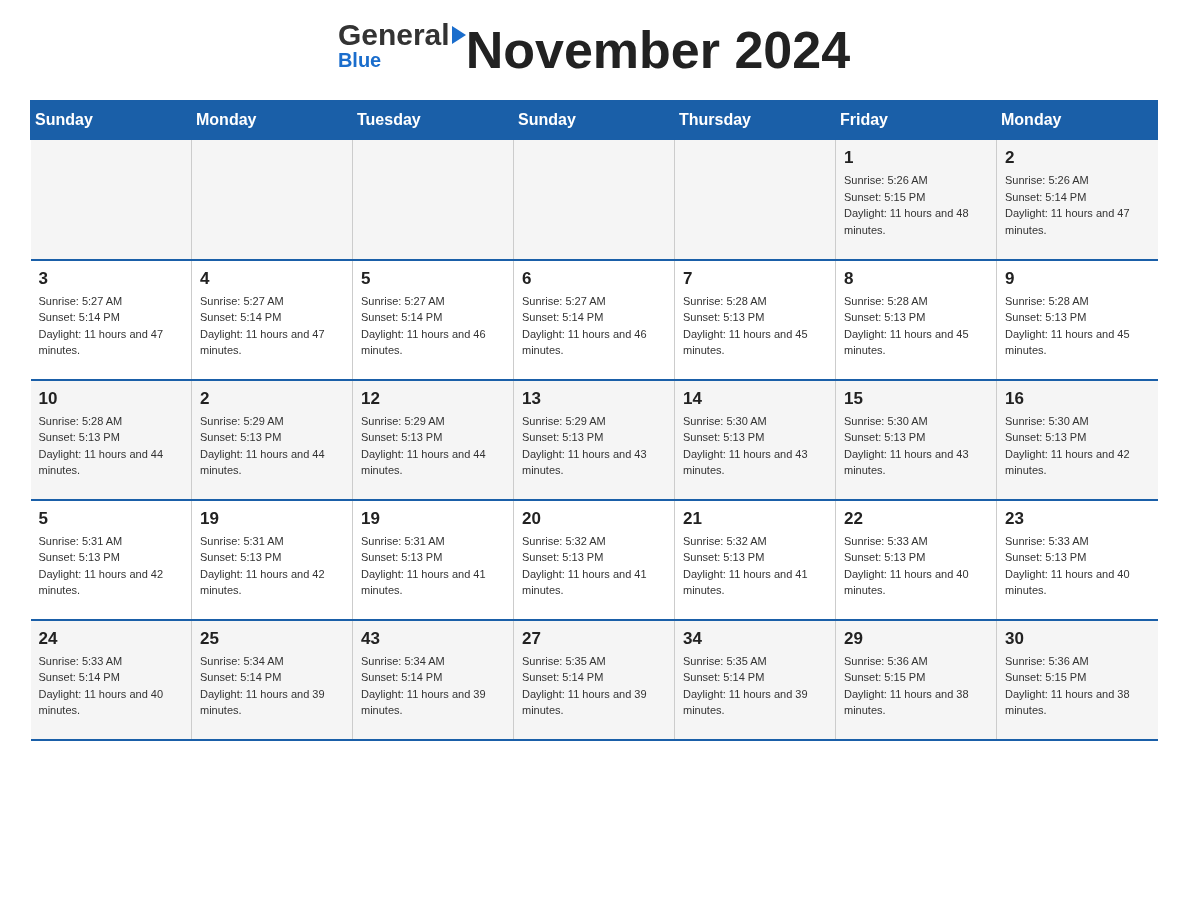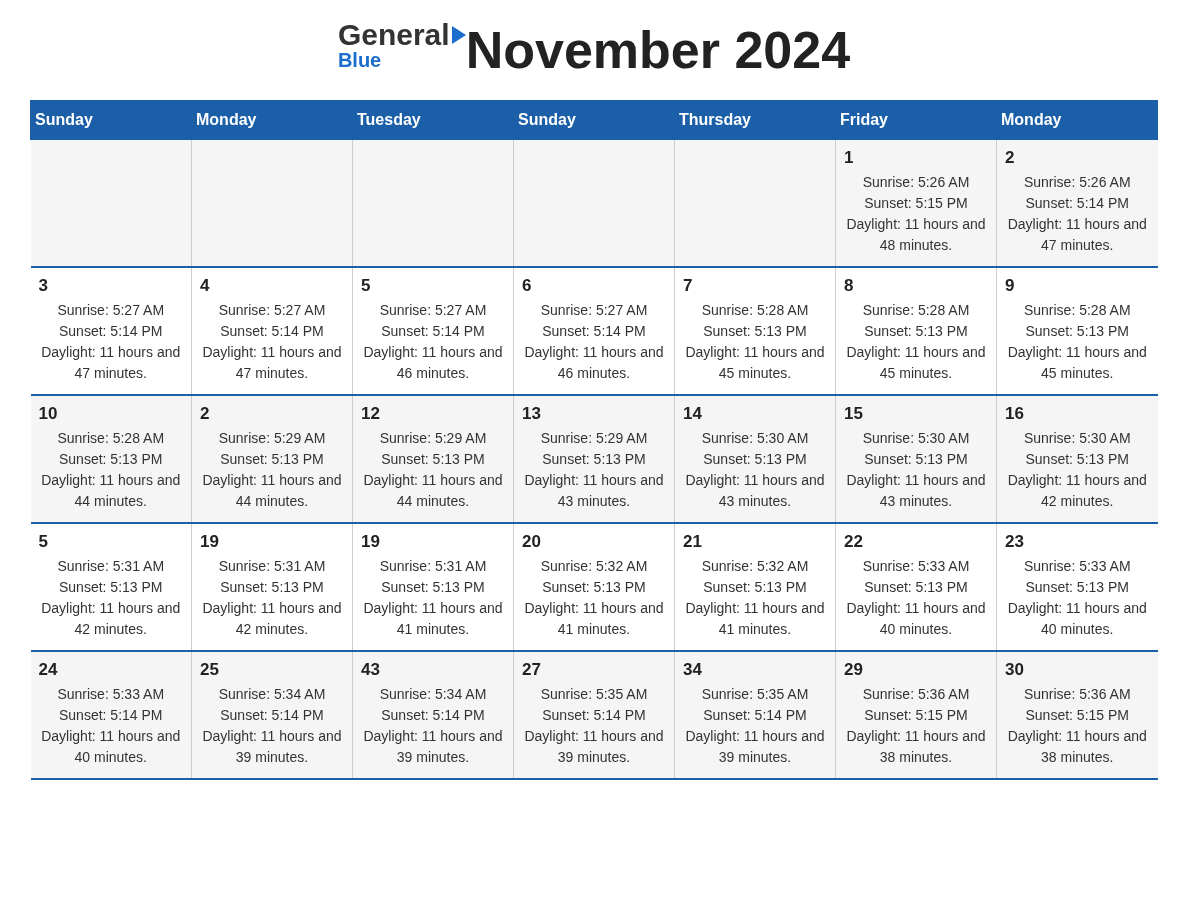--- a/index.html
+++ b/index.html
@@ -64,24 +64,23 @@
       border-right: none;
     }
     .day-number {
       font-size: 17px;
       font-weight: bold;
       color: #222;
       margin-bottom: 4px;
       display: block;
     }
     .day-info {
-      font-size: 14px;
+      font-size: 11px;
       color: #333;
       line-height: 1.5;
-      text-align: center;
     }
     tbody tr:nth-child(odd) {
       background-color: #f5f5f5;
     }
     tbody tr:nth-child(even) {
       background-color: #fff;
     }
     .logo-row1 {
       font-size: 30px;
       font-weight: bold;

